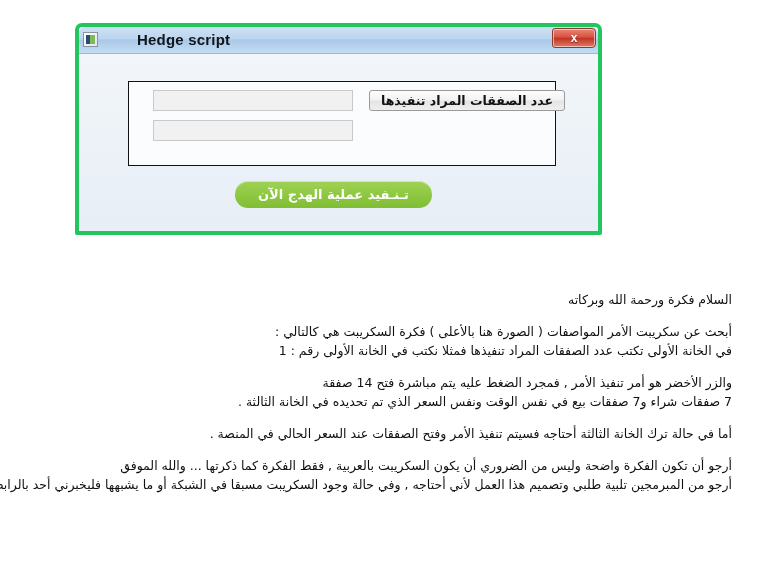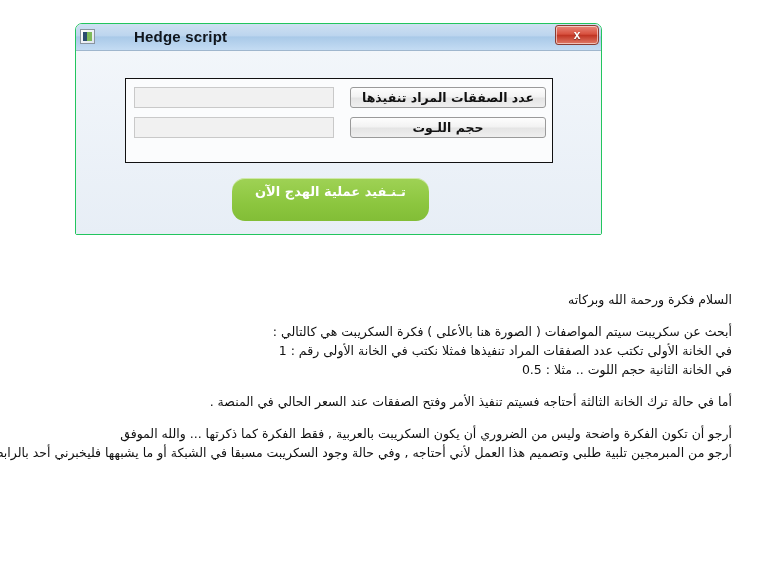--- a/index.html
+++ b/index.html
@@ -9,21 +9,21 @@
     font-family:"Liberation Sans", sans-serif;
     overflow:hidden;
     position:relative;
   }
 
   
   .window{
     position:absolute;
     left:75px; top:23px;
     width:527px; height:212px;
-    border:1px solid #22c55e;
+    border:4px solid #22c55e;
     border-radius:7px 7px 2px 2px;
     background:#eef3f8;
     box-shadow:0 0 0 1px #ffffff inset;
     box-sizing:border-box;
   }
   .titlebar{
     position:relative;
     height:27px;
     border-radius:6px 6px 0 0;
     background:linear-gradient(to bottom,#cfe0f2 0%,#bcd5ee 45%,#a9c9e8 50%,#c4dcf3 100%);
@@ -82,21 +82,21 @@
   .panel{
     position:absolute;
     left:49px; top:27px;
     width:428px; height:85px;
     border:1px solid #111111;
     background:#fbfcfd;
     box-sizing:border-box;
   }
   .row{
     position:absolute;
-    left:0; width:100%;
+    left:16px; width:100%;
     height:21px;
   }
   .row.r1{top:8px;}
   .row.r2{top:38px;}
   .row.r3{top:68px;}
 
   .field{
     position:absolute;
     left:8px;
     width:200px; height:21px;
@@ -118,21 +118,21 @@
     line-height:19px;
     text-align:center;
     direction:rtl;
     cursor:pointer;
     font-family:"DejaVu Sans","Liberation Sans",sans-serif;
   }
 
   .green-btn{
     position:absolute;
     left:156px; top:127px;
-    width:197px; height:43px;
+    width:197px; height:27px;
     background:#8dc63f;
     background:linear-gradient(to bottom,#9fd255,#8cc63f 60%,#82bd36);
     border-radius:13px;
     box-shadow:0 1px 0 rgba(255,255,255,.5) inset;
     color:#ffffff;
     font-size:13px;
     font-weight:bold;
     text-align:center;
     line-height:27px;
     direction:rtl;
@@ -175,43 +175,45 @@
 
     <div class="panel">
 
       <div class="row r1">
         <input class="field" type="text" value="" style="">
         <div class="gbtn">عدد الصفقات المراد تنفيذها</div>
       </div>
 
       <div class="row r2">
         <input class="field" type="text" value="" style="">
-        <div class="gbtn">حجم اللـوت</div>
       </div>
 
 
     </div>
 
     <div class="green-btn">تـنـفيد عملية الهدج الآن</div>
 
   </div>
 </div>
 
 <div class="article">
 
   <p class="para">
     <span class="ln">السلام فكرة ورحمة الله وبركاته</span>
   </p>
 
   <p class="para">
-    <span class="ln">أبحث عن سكريبت سيتم المواصفات ( الصورة هنا بالأعلى ) فكرة السكريبت هي كالتالي :</span>
+    <span class="ln">أبحث عن سكريبت الأمر المواصفات ( الصورة هنا بالأعلى ) فكرة السكريبت هي كالتالي :</span>
     <span class="ln">في الخانة الأولى تكتب عدد الصفقات المراد تنفيذها  فمثلا نكتب في الخانة الأولى رقم : 1</span>
-    <span class="ln">في الخانة الثانية حجم اللوت .. مثلا : 0.5</span>
-  </p>
-
+  </p>
+
+  <p class="para">
+    <span class="ln">والزر الأخضر هو أمر تنفيذ الأمر , فمجرد الضغط عليه يتم مباشرة فتح 14 صفقة</span>
+    <span class="ln">7 صفقات شراء و7 صفقات بيع في نفس الوقت ونفس السعر الذي تم تحديده في الخانة الثالثة .</span>
+  </p>
 
   <p class="para">
     <span class="ln">أما في حالة ترك الخانة الثالثة أحتاجه فسيتم تنفيذ الأمر وفتح الصفقات عند السعر الحالي في المنصة .</span>
   </p>
 
   <p class="para tight">
     <span class="ln">أرجو أن تكون الفكرة واضحة وليس من الضروري أن يكون السكريبت بالعربية , فقط الفكرة كما ذكرتها ... والله الموفق</span>
     <span class="ln">أرجو من المبرمجين تلبية طلبي وتصميم هذا العمل لأني أحتاجه , وفي حالة وجود السكريبت مسبقا في الشبكة أو ما يشبهها فليخبرني أحد بالرابط</span>
   </p>
 

